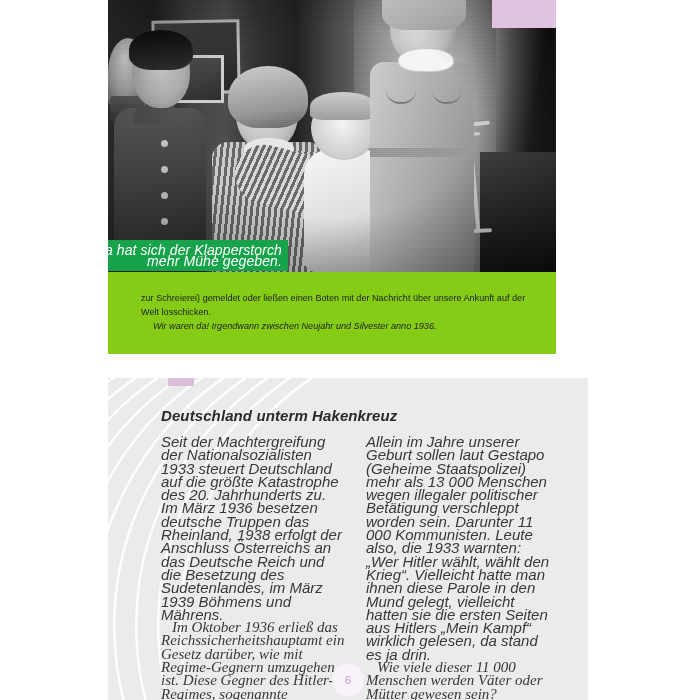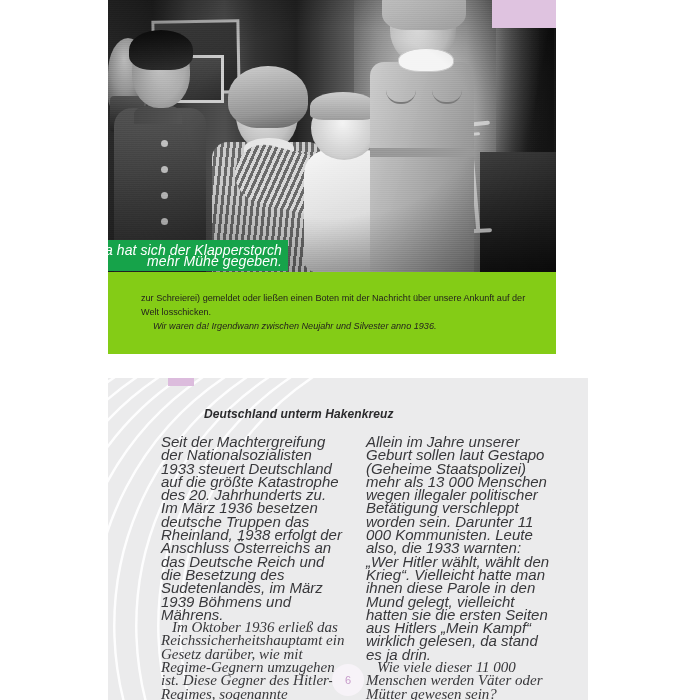--- a/index.html
+++ b/index.html
@@ -274,26 +274,25 @@
     top: -18px;
     width: 26px;
     height: 26px;
     background: #dcbcdd;
   }
 
   #grey-heading {
     position: absolute;
     left: 53px;
     top: 29px;
-    font-size: 12px;
+    font-size: 15px;
     font-style: italic;
     font-weight: bold;
     color: #2a2a2c;
     letter-spacing: 0.1px;
-    margin-left: 43px;
   }
 
   .col {
     position: absolute;
     top: 57px;
     width: 184px;
     font-size: 15px;
     line-height: 13.3px;
     font-style: italic;
     color: #38383b;

